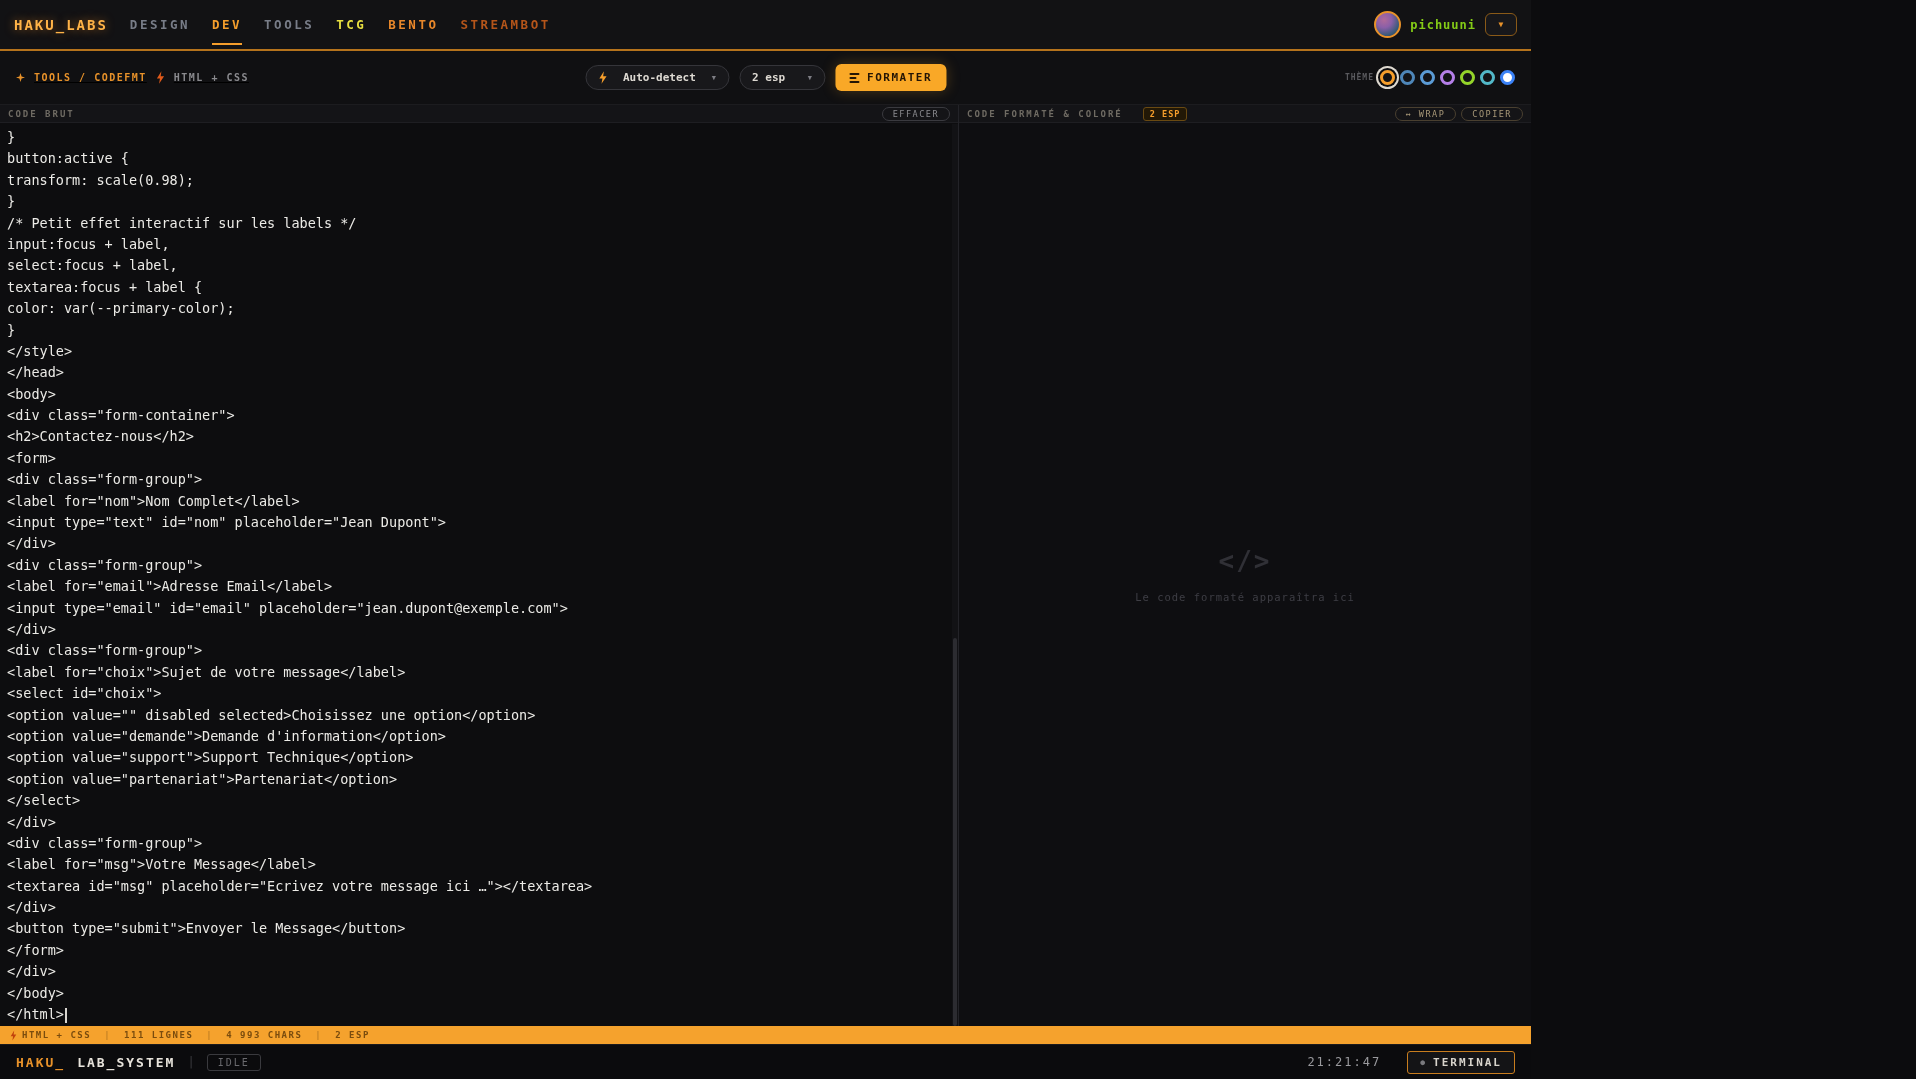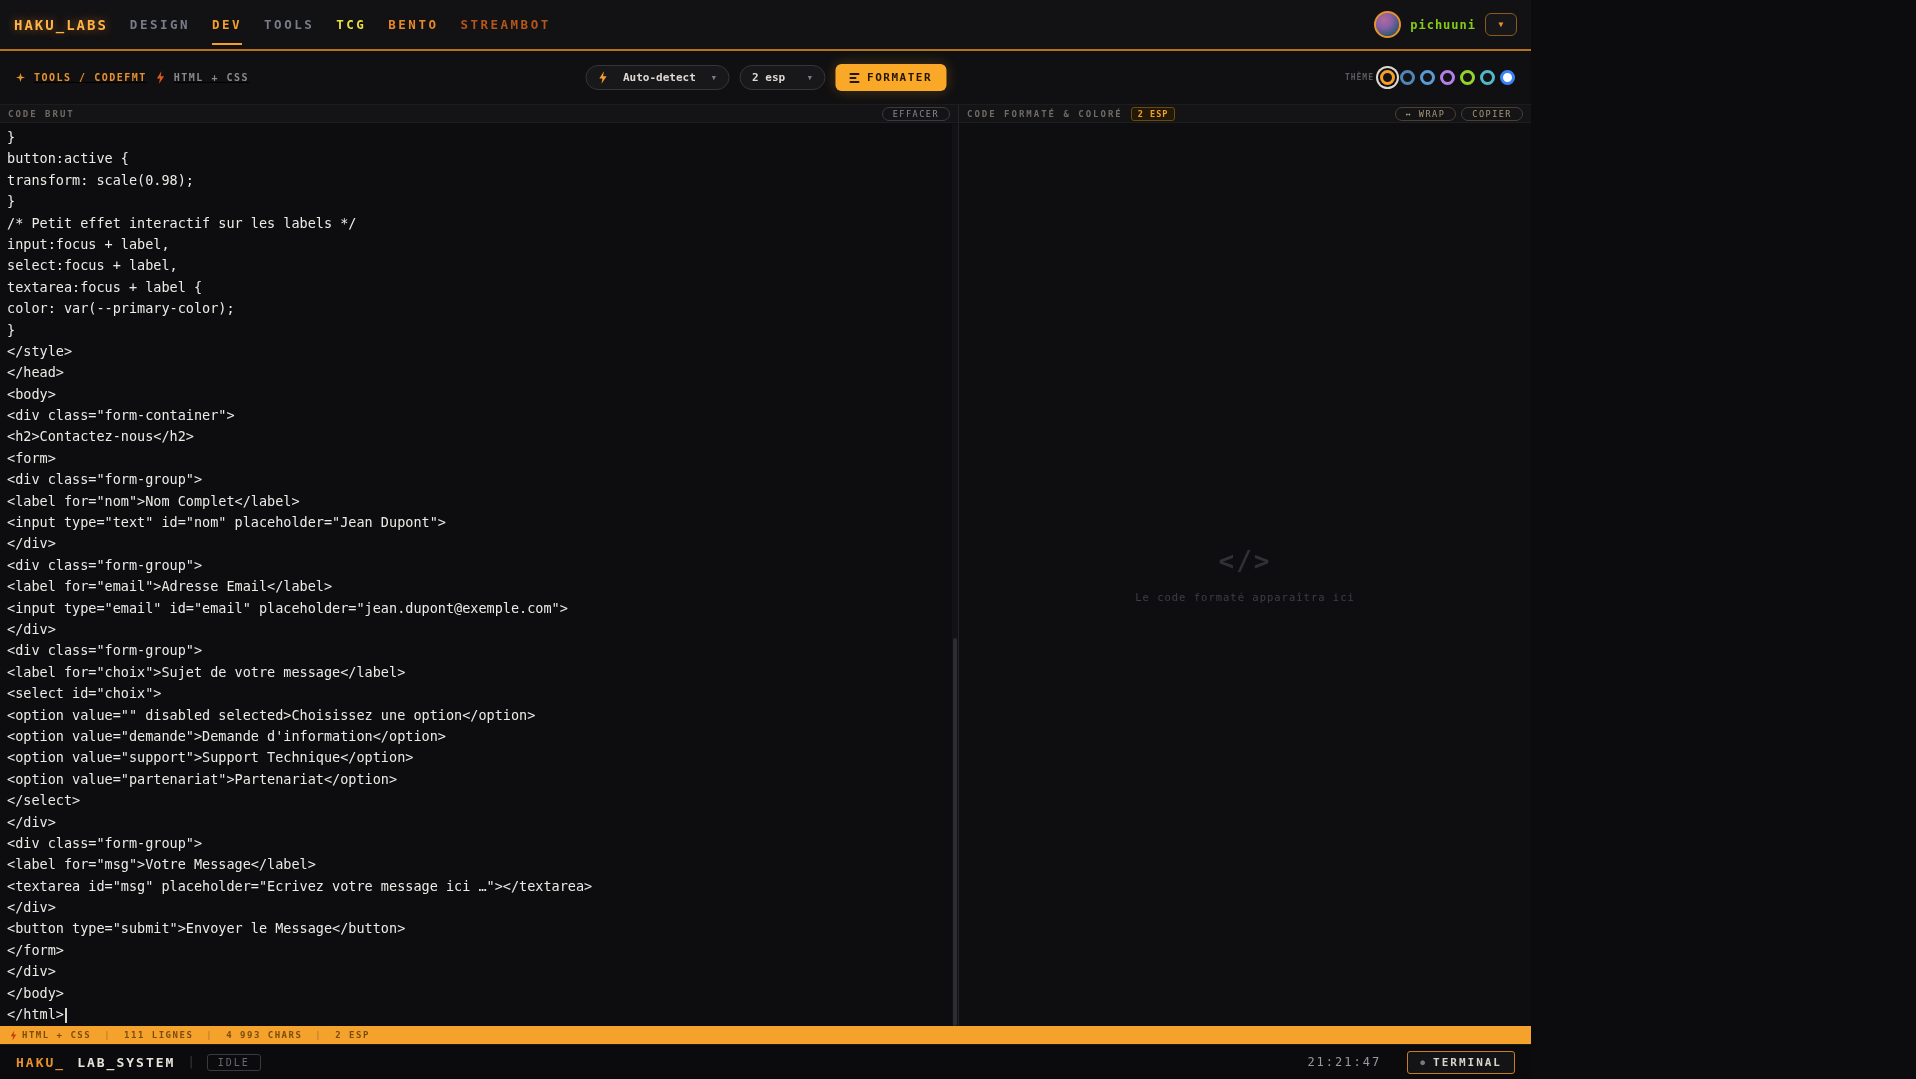--- a/index.html
+++ b/index.html
@@ -55,21 +55,21 @@
                border:3px solid var(--dot); cursor:pointer; padding:0; }
   .theme-dot.selected { box-shadow:0 0 0 2px #0c0c0e, 0 0 0 4px #ded9d0; }
   .theme-dot.filled { background:#ffffff; }
 
   
   .main { flex:1; display:flex; min-height:0; }
   .panel { display:flex; flex-direction:column; position:relative; min-width:0; }
   .panel.left { width:958px; flex:0 0 958px; background:#0d0d0f; }
   .panel.right { flex:1; background:#0e0e11; border-left:1px solid #232328; }
   .phead { height:18px; flex:0 0 18px; background:#141417; border-bottom:1px solid #1e1e22;
-           display:flex; align-items:center; gap:8px; padding:0 8px;
+           display:flex; align-items:center; gap:20px; padding:0 8px;
            font-size:9px; font-weight:bold; letter-spacing:2px; color:#6f6b63; }
   .mini-btn { border:1px solid #3a3a3f; color:#8a8a8e; background:transparent; border-radius:8px;
               font-size:8.5px; letter-spacing:1.5px; padding:1px 10px; cursor:pointer;
               font-family:"DejaVu Sans Mono", monospace; }
   .mini-btn.warm { border-color:#4a4030; color:#a89878; }
   .mini-btn.clear { margin-left:auto; }
   .esp-badge { color:#f59e2c; border:1px solid #6a4a12; background:#221806; font-weight:bold;
                font-size:8.5px; border-radius:3px; padding:1px 6px; letter-spacing:1px; }
   .head-spacer { margin-left:auto; display:flex; gap:5px; }
 

